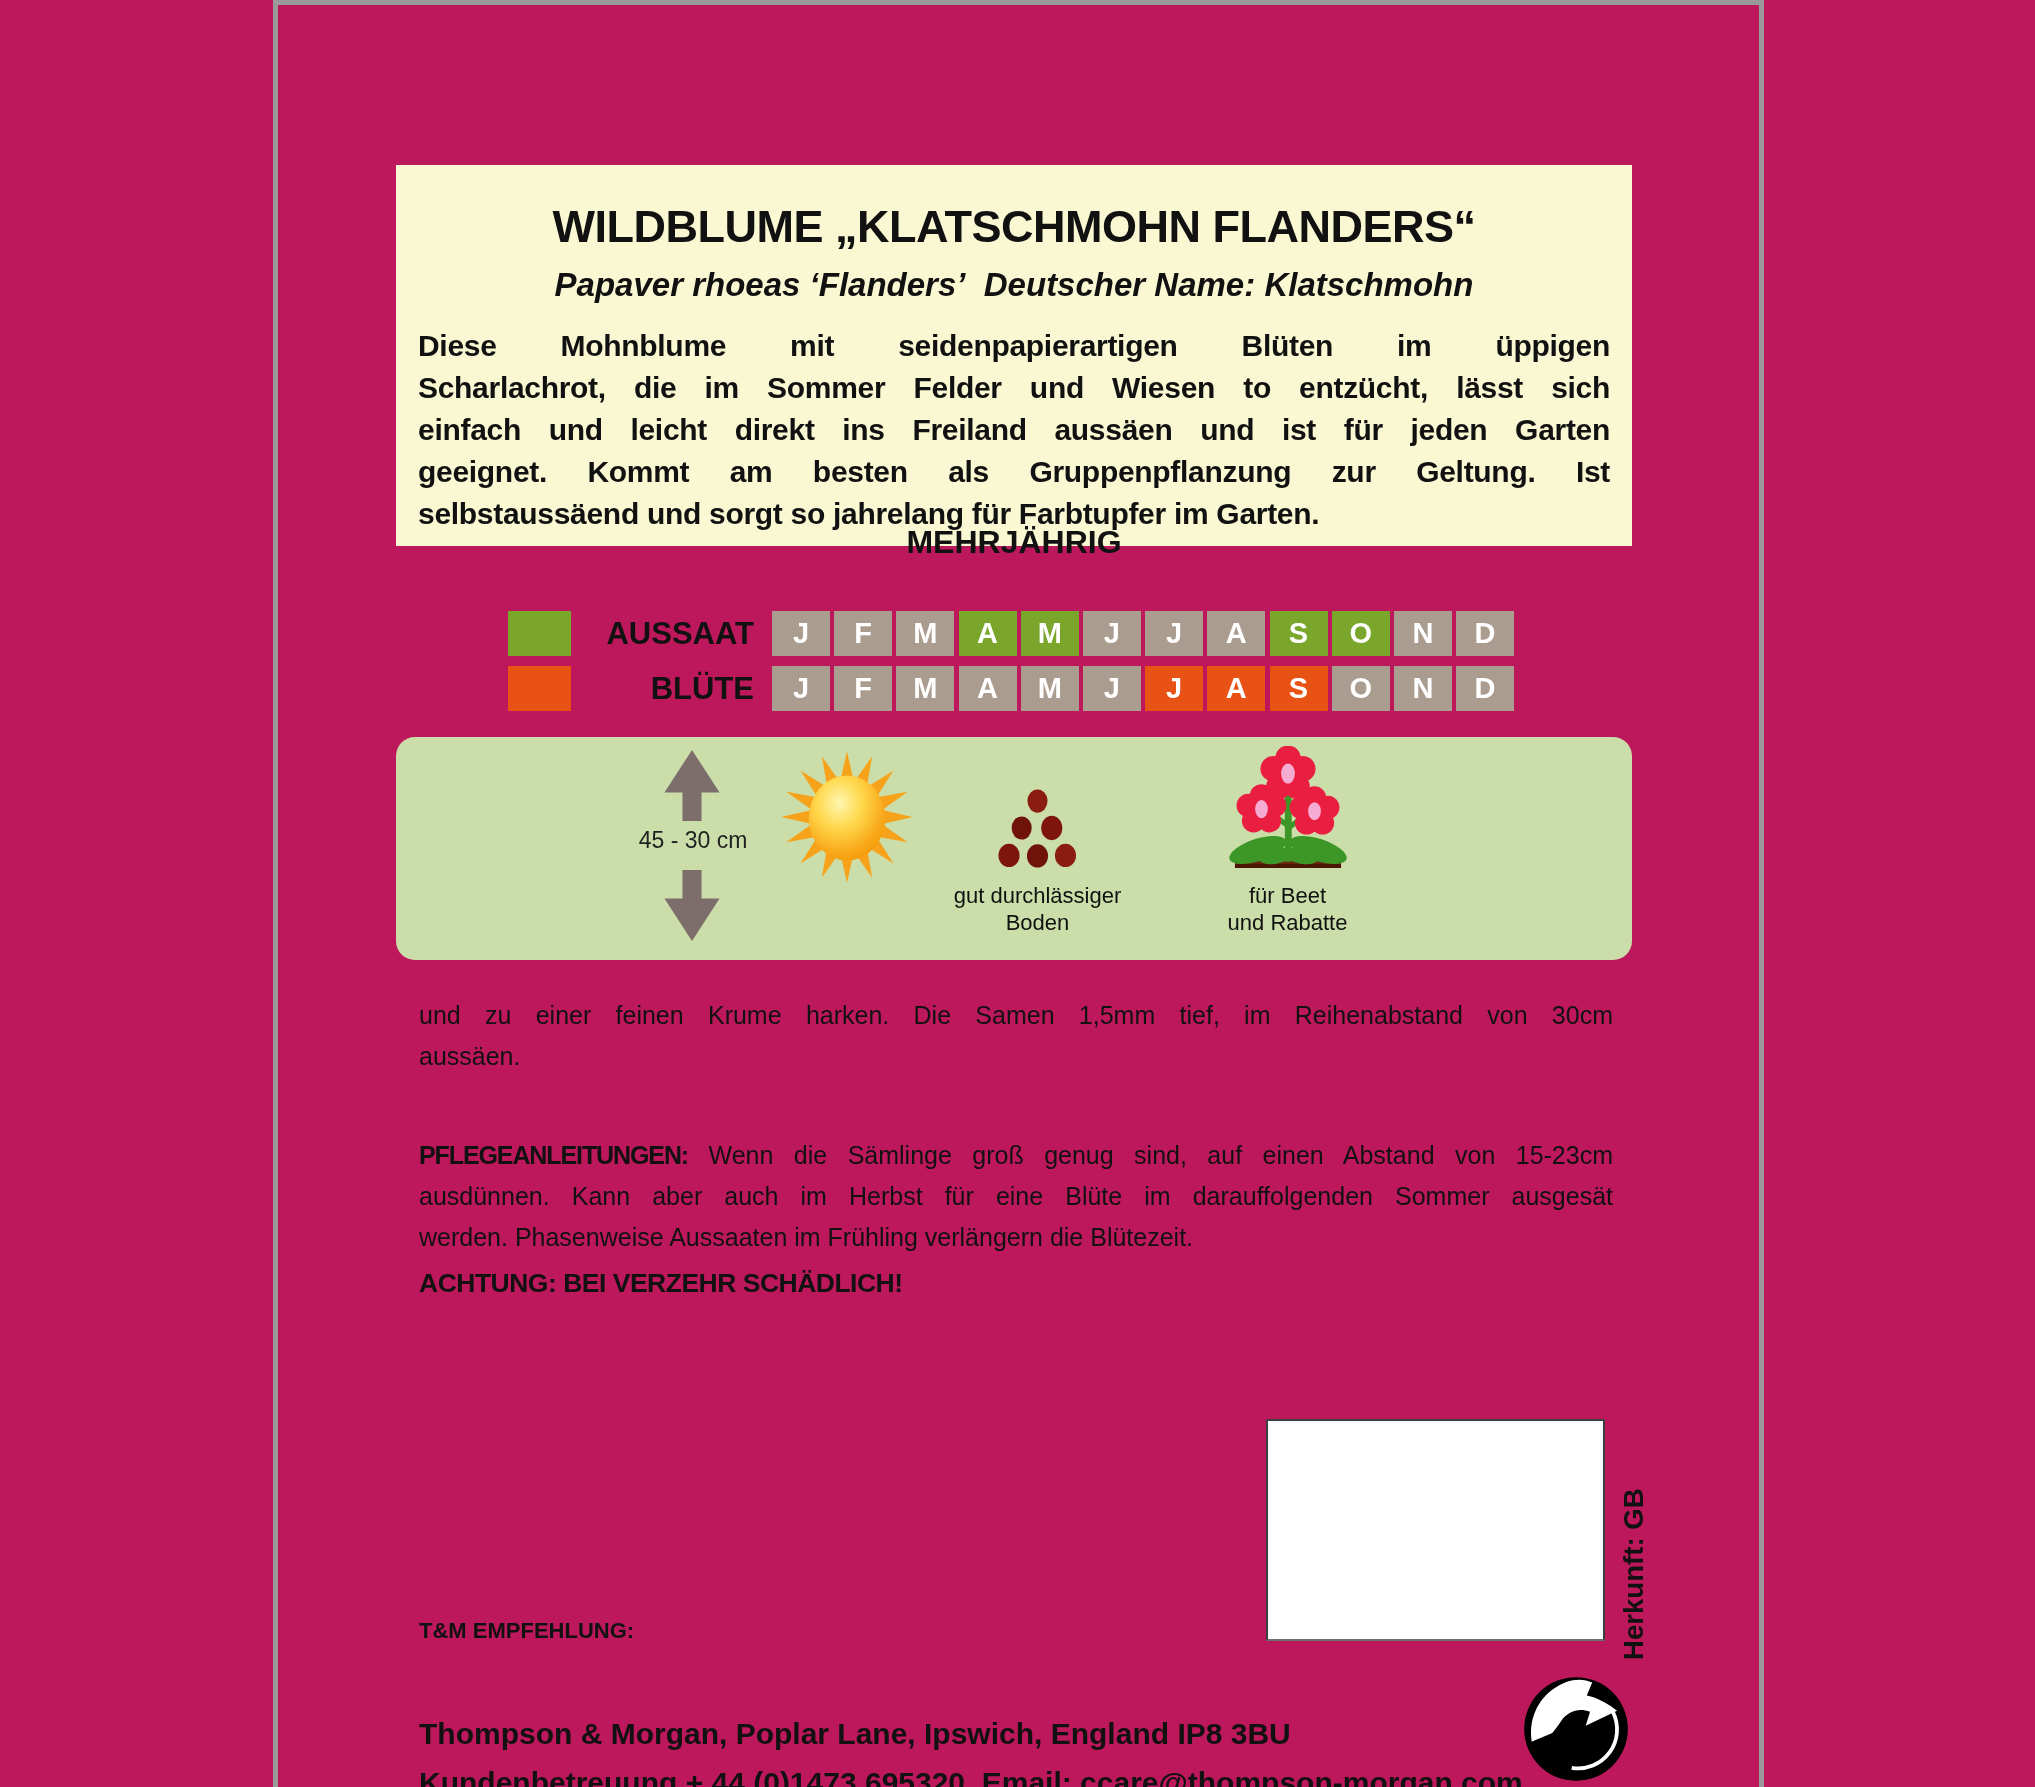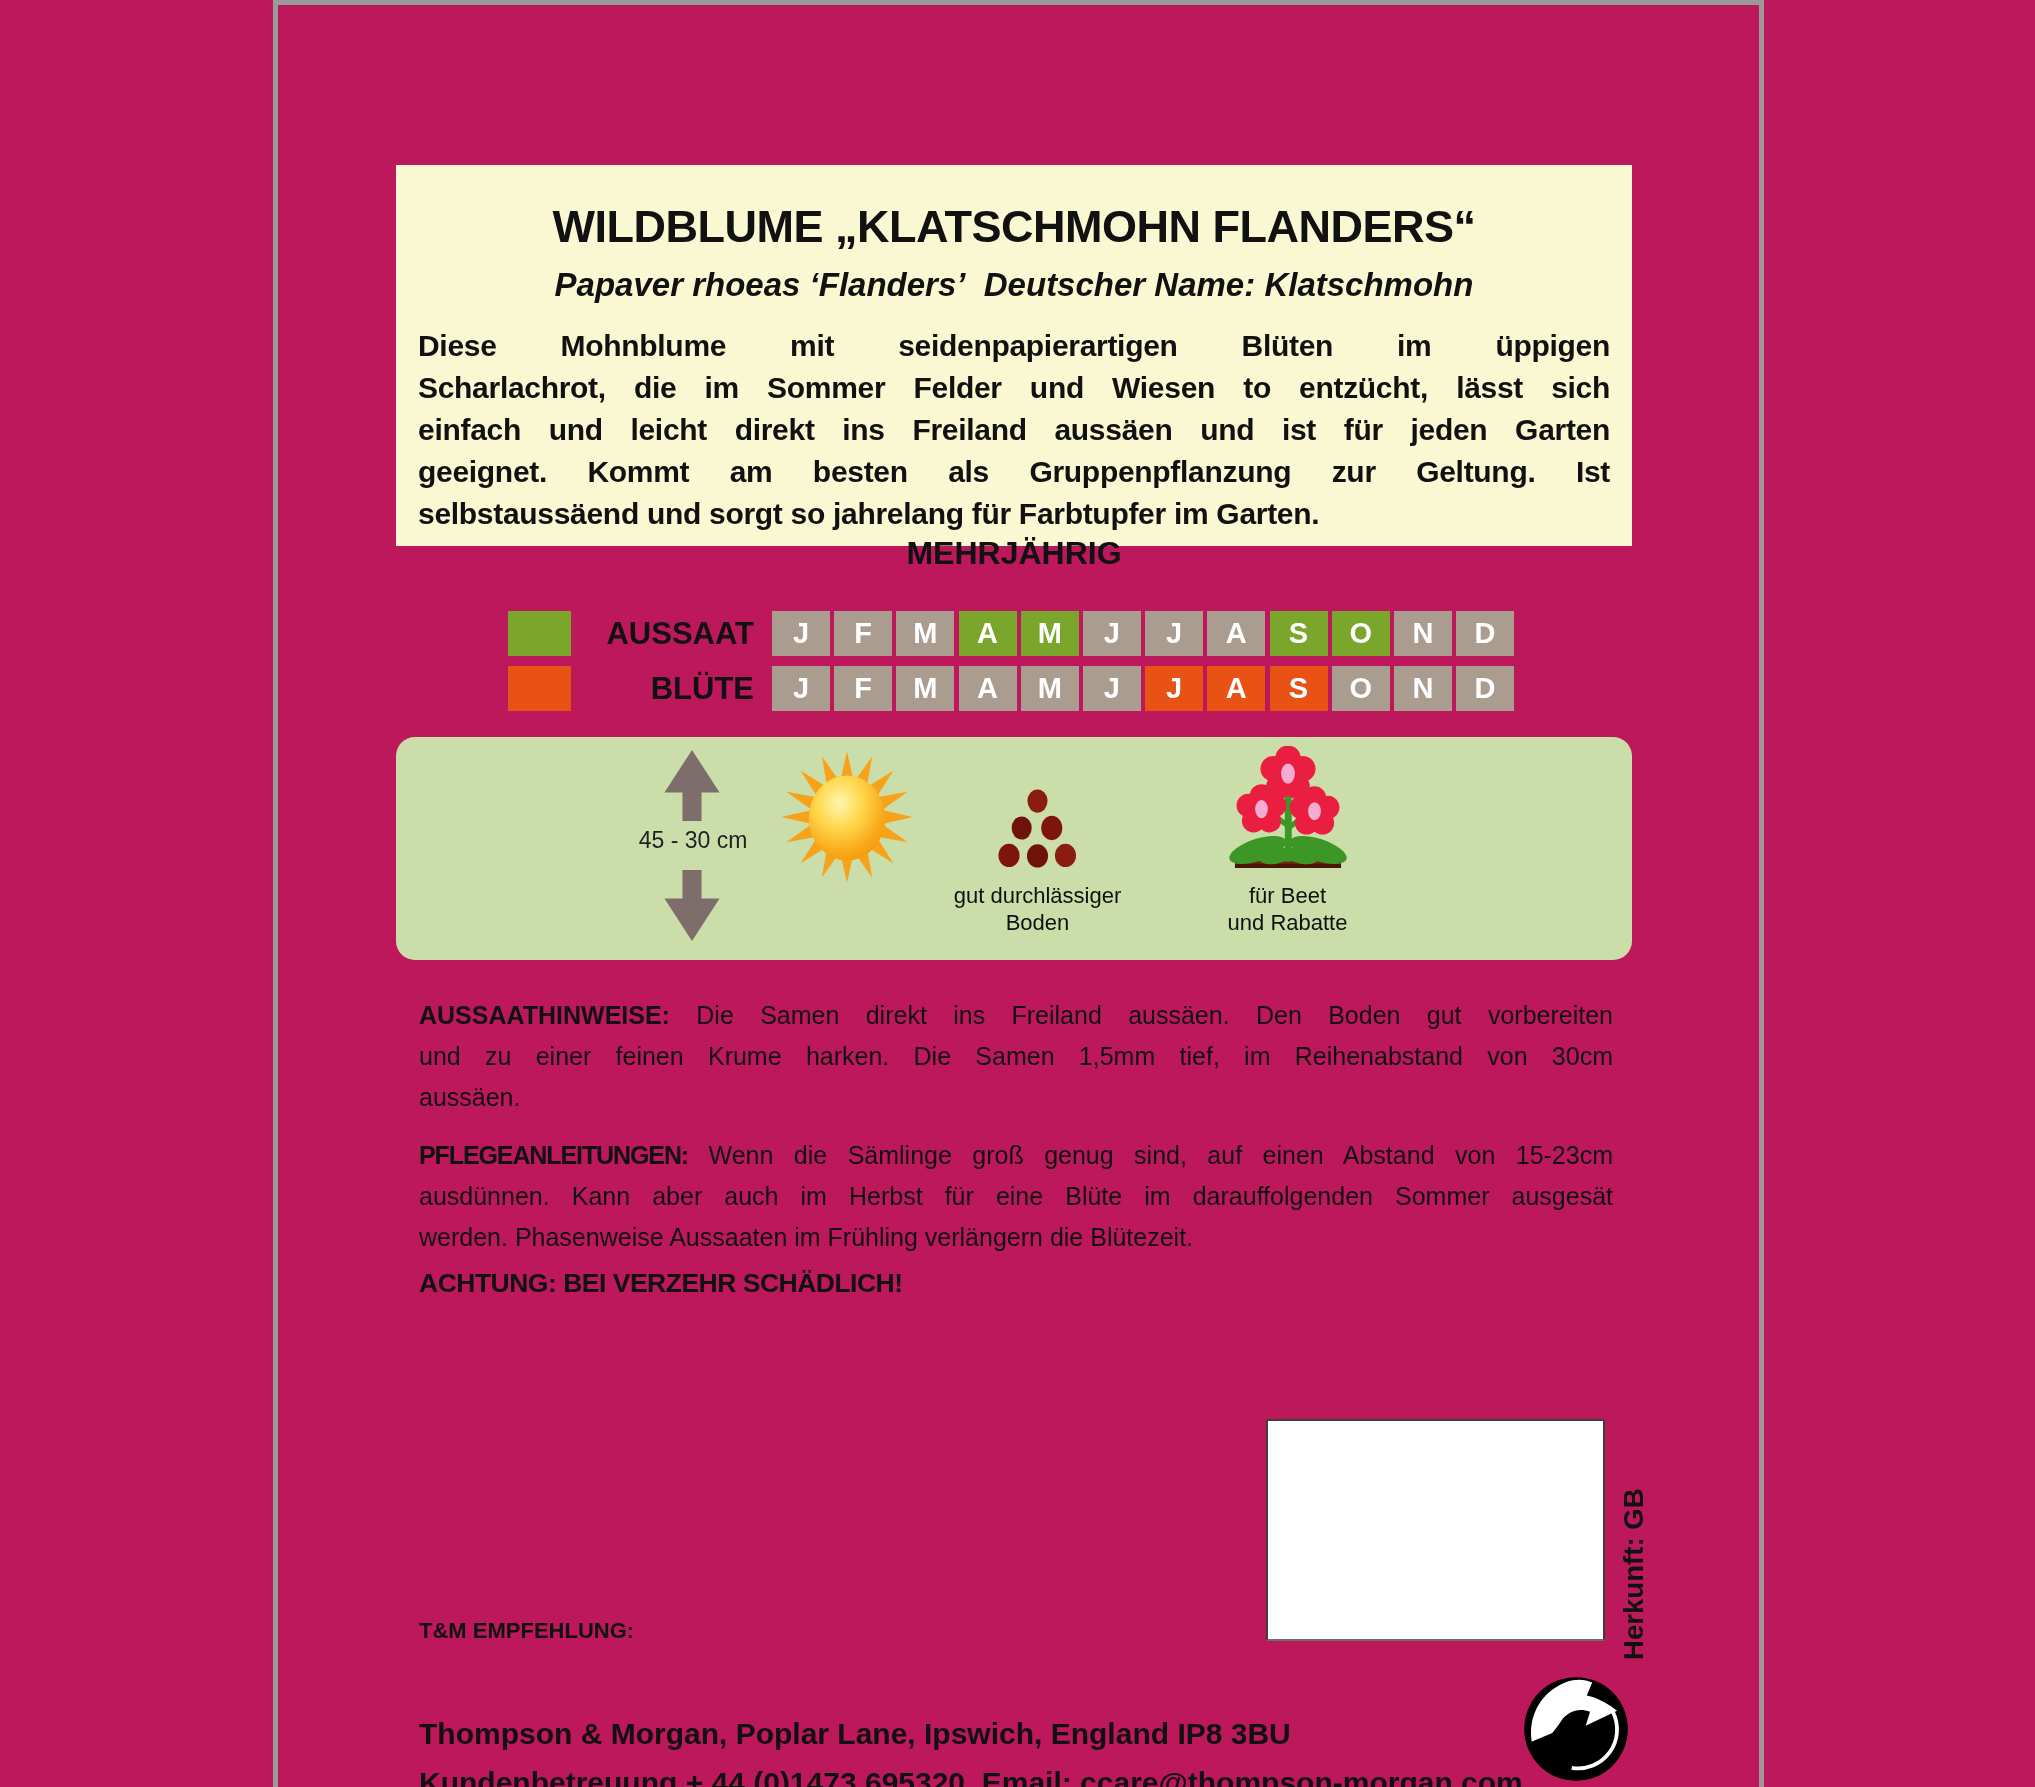--- a/index.html
+++ b/index.html
@@ -10,21 +10,21 @@
   .edge{position:absolute;background:#9a9a9a;}
   
   .header-panel{position:absolute;left:396px;top:165px;width:1236px;height:381px;text-align:center;box-sizing:border-box;padding-top:36px;}
   .title{font-size:45px;font-weight:700;letter-spacing:-0.5px;white-space:nowrap;}
   .subtitle{font-size:33px;font-weight:700;font-style:italic;margin-top:12.7px;white-space:nowrap;}
   .description{margin-top:21px;padding:0 22px;font-size:30px;line-height:42px;font-weight:700;letter-spacing:-0.3px;text-align:left;}
   .pline{text-align:justify;text-align-last:justify;}
   .pline.last{text-align-last:left;}
   .plabel{font-weight:700;}
   
-  .perennial{position:absolute;left:396px;top:535px;width:1236px;text-align:center;font-size:32px;font-weight:700;}
+  .perennial{position:absolute;left:396px;top:524px;width:1236px;text-align:center;font-size:32px;font-weight:700;}
   .cal-row{position:absolute;left:508px;display:flex;align-items:center;height:45px;}
   .swatch{width:63px;height:45px;}
   .cal-label{width:201px;box-sizing:border-box;padding-right:18px;display:flex;align-items:center;justify-content:flex-end;font-size:31px;font-weight:700;}
   .months{display:flex;gap:4.2px;}
   .month-cell{width:58px;height:45px;display:flex;align-items:center;justify-content:center;color:#fff;font-size:29px;font-weight:700;}
   
   .band{position:absolute;left:396px;top:737px;width:1236px;height:223px;border-radius:19px;}
   .range-text{position:absolute;left:223px;top:90px;width:148px;text-align:center;font-size:23px;line-height:26.5px;color:#222;}
   .band-label{position:absolute;top:146px;width:265px;text-align:center;font-size:22px;line-height:26.5px;white-space:pre-line;color:#111;}
   
@@ -182,21 +182,20 @@
         <circle cx="165" cy="145" r="22"></circle>
           <circle cx="155" cy="116" r="22"></circle>
       </g>
       <ellipse cx="180" cy="123" rx="12" ry="17" fill="#F6ACD2"></ellipse>
     </svg>
     <div class="band-label" style="left:759px;">für Beet
 und Rabatte</div>
   </div>
 
   <div class="para" style="top:995px;">
-      <div class="pline"><span class="plabel">AUSSAATHINWEISE:</span> Die Samen direkt ins Freiland aussäen. Den Boden gut vorbereiten</div>
       <div class="pline">und zu einer feinen Krume harken. Die Samen 1,5mm tief, im Reihenabstand von 30cm</div>
       <div class="pline last">aussäen.</div>
     </div>
 
   <div class="para care" style="top:1135px;">
       <div class="pline"><span class="plabel">PFLEGEANLEITUNGEN:</span> Wenn die Sämlinge groß genug sind, auf einen Abstand von 15-23cm</div>
       <div class="pline">ausdünnen. Kann aber auch im Herbst für eine Blüte im darauffolgenden Sommer ausgesät</div>
       <div class="pline last">werden. Phasenweise Aussaaten im Frühling verlängern die Blütezeit.</div>
     </div>
 

